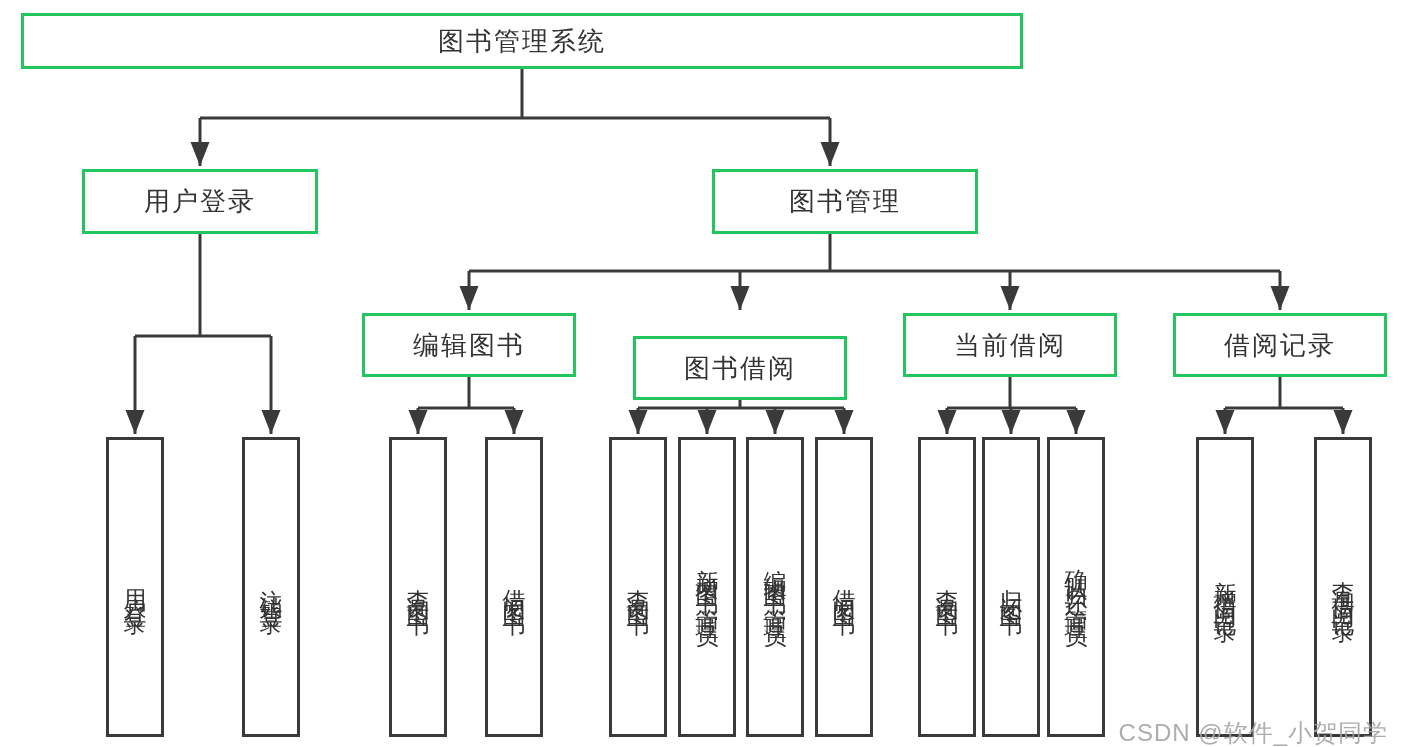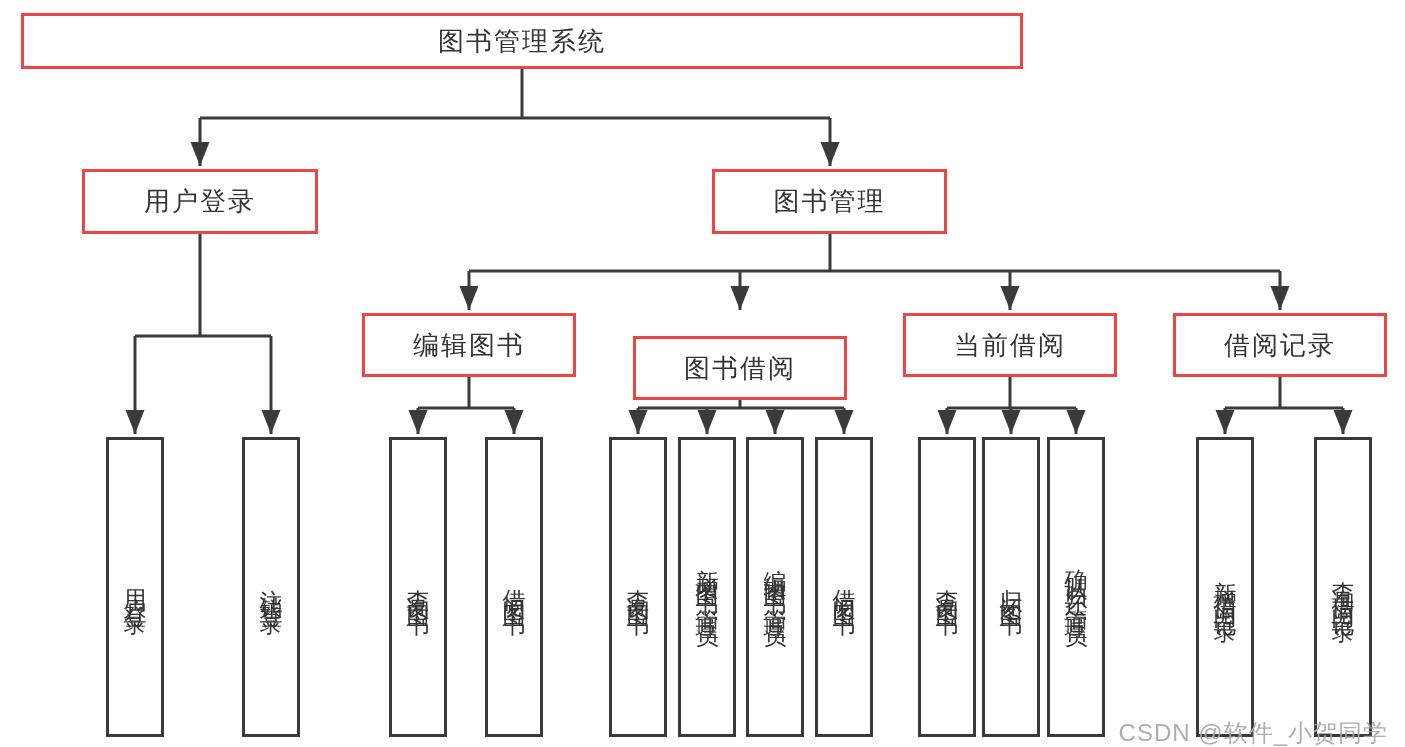--- a/index.html
+++ b/index.html
@@ -19,21 +19,21 @@
     position: absolute;
     left: 0;
     top: 0;
     width: 1405px;
     height: 747px;
     z-index: 1;
   }
   .node {
     position: absolute;
     box-sizing: border-box;
-    border: 3px solid #ef4444;
+    border: 3px solid #22c55e;
     background: #ffffff;
     color: #333333;
     display: flex;
     align-items: center;
     justify-content: center;
     font-size: 26px;
     letter-spacing: 2px;
     z-index: 2;
     white-space: nowrap;
   }
@@ -52,21 +52,21 @@
     writing-mode: vertical-rl;
     text-orientation: mixed;
     font-size: 23px;
     letter-spacing: 8px;
     line-height: 1;
     z-index: 2;
   }
   
   #n-root      { left: 21px;   top: 13px;  width: 1002px; height: 56px; }
   #n-userlogin { left: 82px;   top: 169px; width: 236px;  height: 65px; }
-  #n-bookmgmt  { left: 712px;  top: 169px; width: 235px;  height: 65px; }
+  #n-bookmgmt  { left: 712px;  top: 169px; width: 266px;  height: 65px; }
   #n-newbook   { left: 362px;  top: 313px; width: 214px;  height: 64px; }
   #n-borrow    { left: 633px;  top: 313px; width: 214px;  height: 64px; margin-top: 23px; }
   #n-current   { left: 903px;  top: 313px; width: 214px;  height: 64px; }
   #n-records   { left: 1173px; top: 313px; width: 214px;  height: 64px; }
   
   #lf-1  { left: 106px;  }
   #lf-2  { left: 242px;  }
   #lf-3  { left: 389px;  }
   #lf-4  { left: 485px;  }
   #lf-5  { left: 609px;  }

